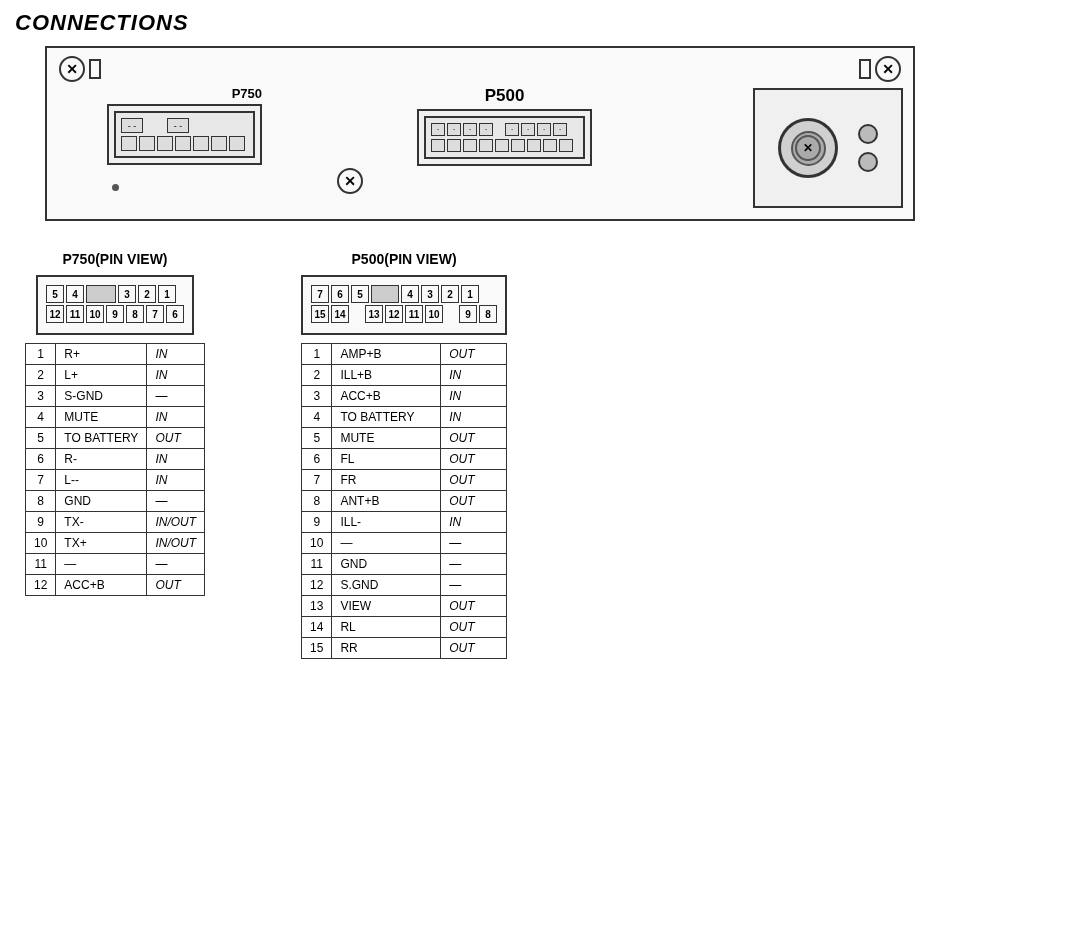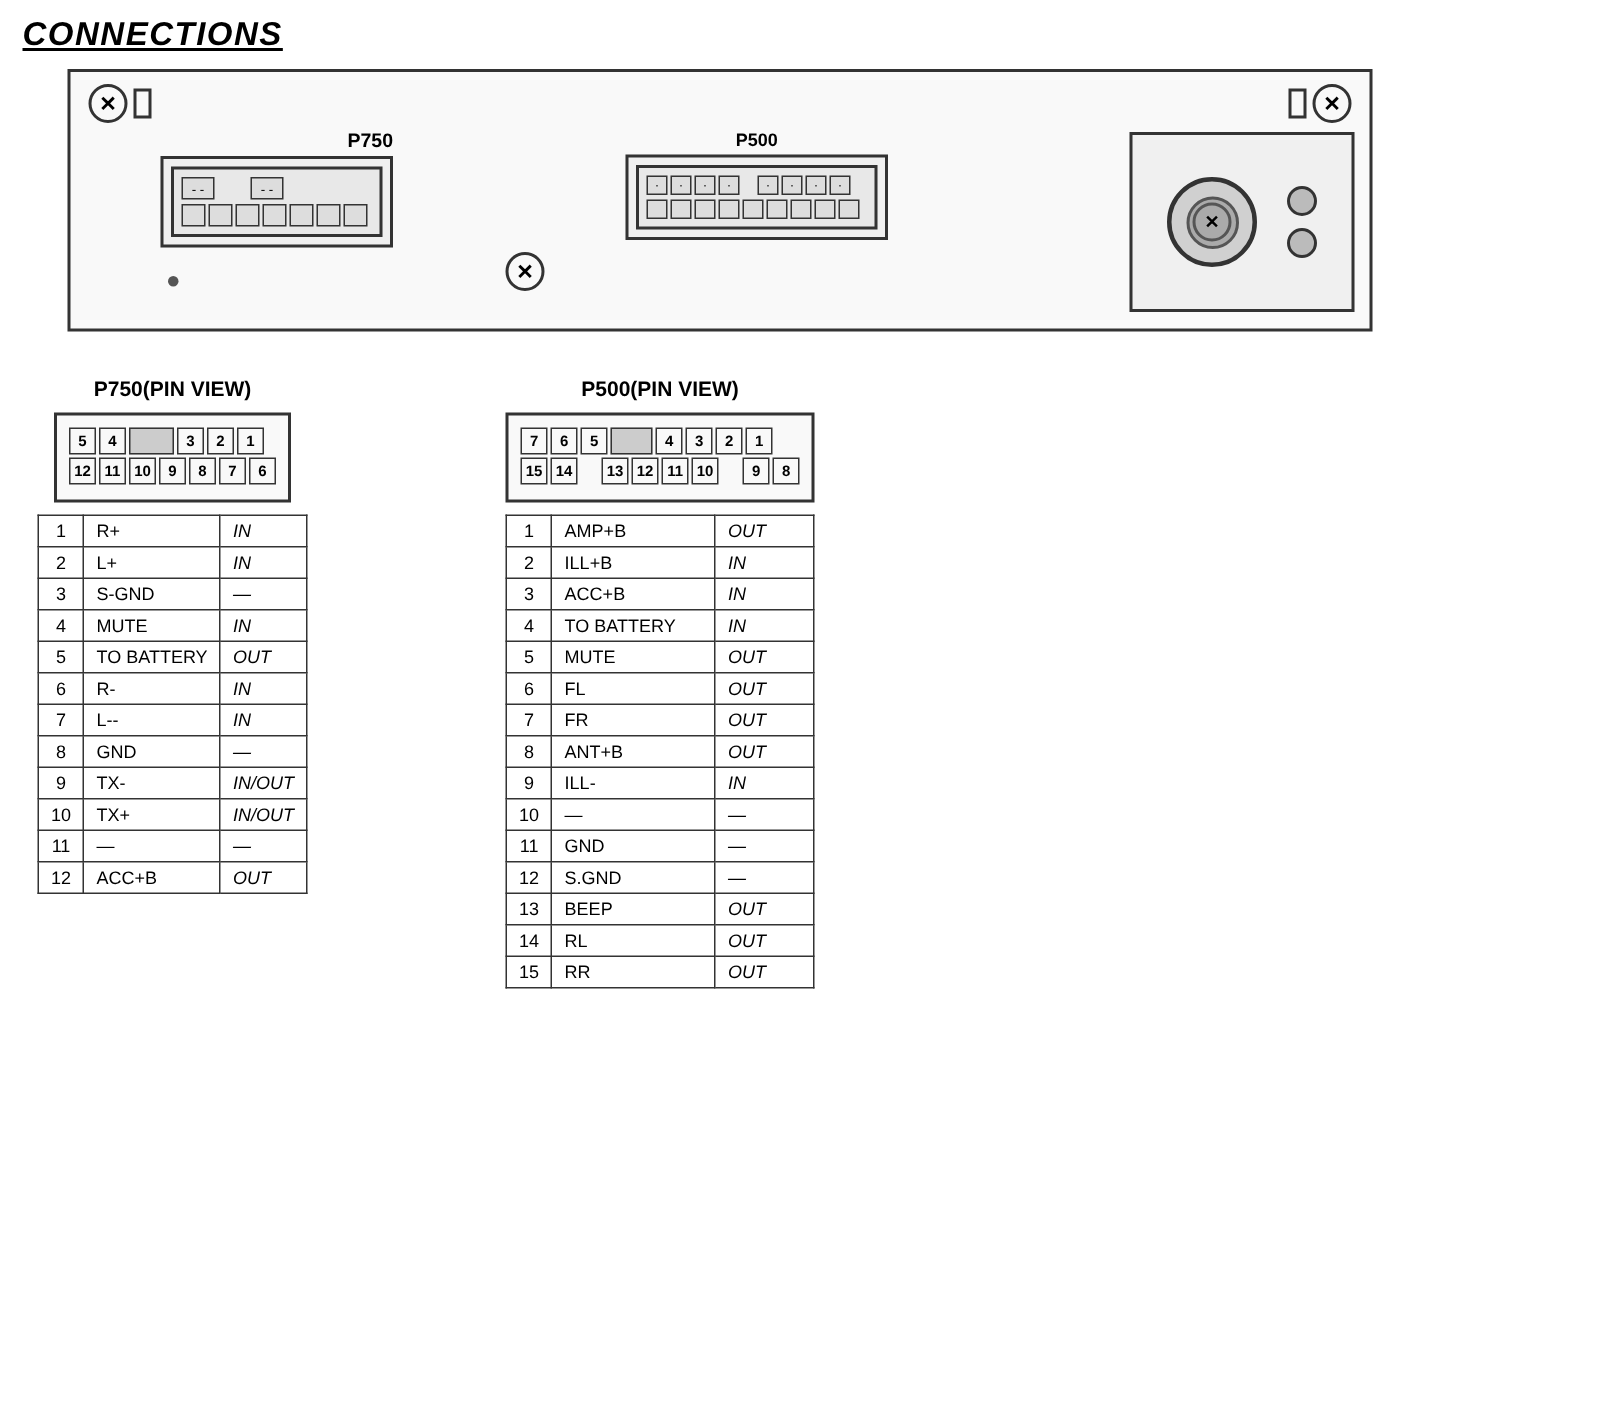--- a/index.html
+++ b/index.html
@@ -11,21 +11,20 @@
       min-height: 951px;
       padding: 10px 15px;
     }
 
     .page-title {
       font-size: 22px;
       font-weight: 900;
       letter-spacing: 1px;
       margin-bottom: 10px;
       font-style: italic;
-      text-decoration: underline;
     }
 
     
     .connector-diagram {
       border: 2px solid #333;
       width: 870px;
       height: 175px;
       margin: 0 auto 30px 30px;
       position: relative;
       background: #f9f9f9;
@@ -81,21 +80,21 @@
     .small-circle {
       width: 20px; height: 20px;
       border: 2px solid #333;
       border-radius: 50%;
       background: #bbb;
     }
 
     
     .tables-section {
       display: flex;
-      gap: 60px;
+      gap: 24px;
       margin-left: 10px;
     }
 
     .pin-table-section {
       display: flex;
       flex-direction: column;
       align-items: center;
     }
 
     .pin-view-label {
@@ -189,21 +188,21 @@
     </div>
   </div>
 
   <div style="position:absolute; bottom:25px; left:290px;">
     <div class="circle-x">✕</div>
   </div>
 
   <div style="position:absolute; bottom:28px; left:65px; width:7px;height:7px;border-radius:50%;background:#555;"></div>
 
   <div style="position:absolute; top:38px; left:370px;">
-    <div style="font-size:12px; font-weight:bold; text-align:center; margin-bottom:3px;">P500</div>
+    <div style="font-size:17px; font-weight:bold; text-align:center; margin-bottom:3px;">P500</div>
     <div style="border:2.5px solid #333; padding:5px; background:#f0f0f0; width:175px;">
       <div style="border:2px solid #333; padding:5px; background:#e8e8e8;">
         <div style="display:flex; gap:2px; margin-bottom:3px; align-items:center;">
           <div style="border:1.5px solid #333;width:14px;height:13px;background:#ddd;display:flex;align-items:center;justify-content:center;font-size:8px;">·</div>
           <div style="border:1.5px solid #333;width:14px;height:13px;background:#ddd;display:flex;align-items:center;justify-content:center;font-size:8px;">·</div>
           <div style="border:1.5px solid #333;width:14px;height:13px;background:#ddd;display:flex;align-items:center;justify-content:center;font-size:8px;">·</div>
           <div style="border:1.5px solid #333;width:14px;height:13px;background:#ddd;display:flex;align-items:center;justify-content:center;font-size:8px;">·</div>
           <div style="width:8px;"></div>
           <div style="border:1.5px solid #333;width:14px;height:13px;background:#ddd;display:flex;align-items:center;justify-content:center;font-size:8px;">·</div>
           <div style="border:1.5px solid #333;width:14px;height:13px;background:#ddd;display:flex;align-items:center;justify-content:center;font-size:8px;">·</div>
@@ -418,21 +417,21 @@
             <td>GND</td>
             <td>—</td>
           </tr>
           <tr>
             <td>12</td>
             <td>S.GND</td>
             <td>—</td>
           </tr>
           <tr>
             <td>13</td>
-            <td>BEEP</td>
+            <td>VIEW</td>
             <td>OUT</td>
           </tr>
           <tr>
             <td>14</td>
             <td>RL</td>
             <td>OUT</td>
           </tr>
           <tr>
             <td>15</td>
             <td>RR</td>

